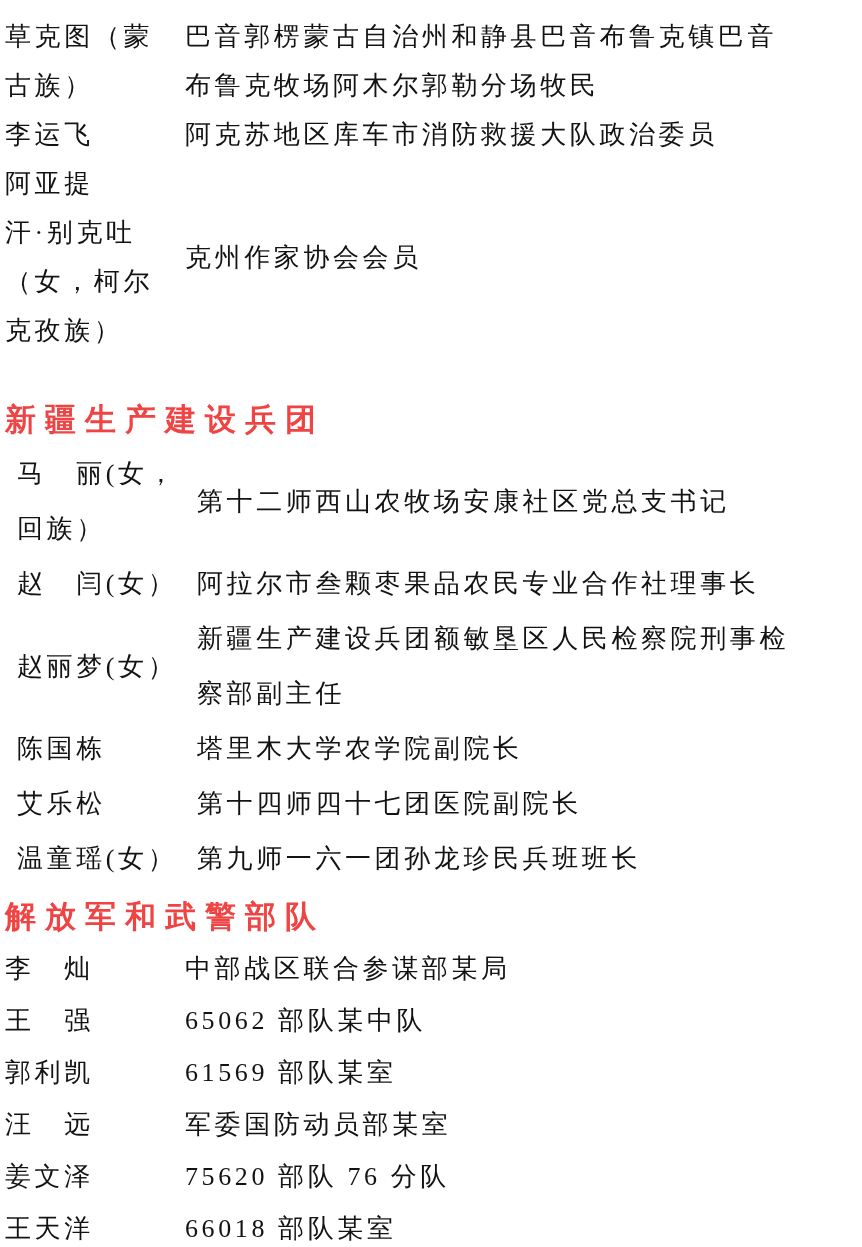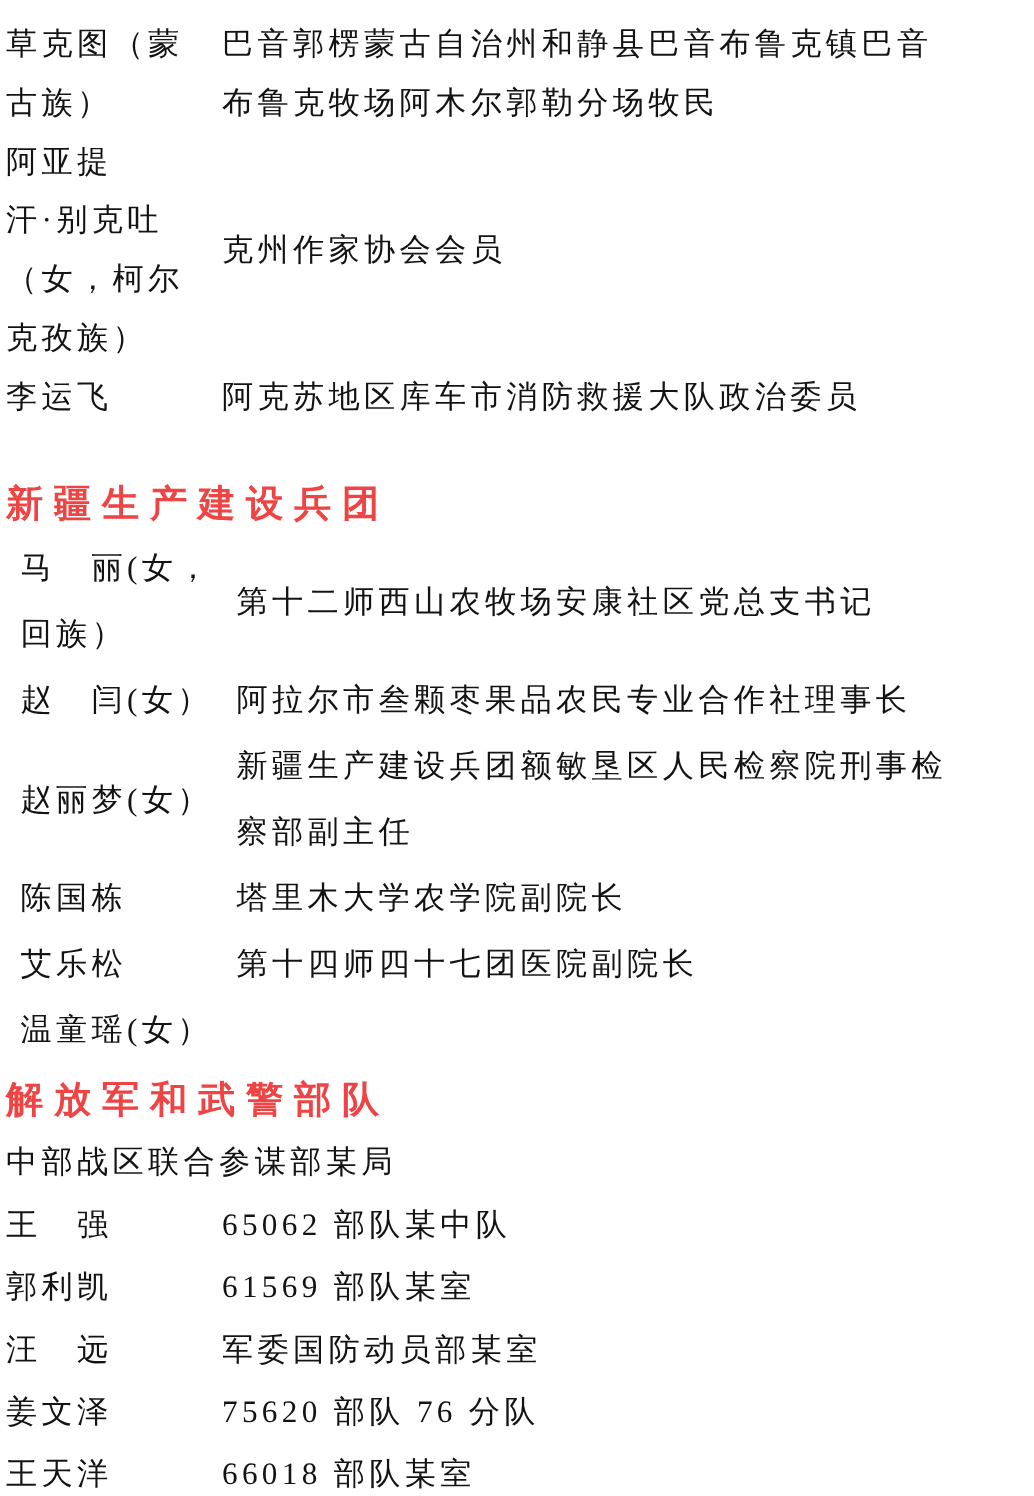--- a/index.html
+++ b/index.html
@@ -56,29 +56,29 @@
 <div class="page">
 
   <div class="sec-a">
     <div class="row">
       <div class="name">草克图（蒙
 古族）</div>
       <div class="desc">巴音郭楞蒙古自治州和静县巴音布鲁克镇巴音
 布鲁克牧场阿木尔郭勒分场牧民</div>
     </div>
     <div class="row">
+      <div class="name">李运飞</div>
+      <div class="desc">阿克苏地区库车市消防救援大队政治委员</div>
+    </div>
+    <div class="row">
       <div class="name">阿亚提
 汗·别克吐
 （女，柯尔
 克孜族）</div>
       <div class="desc">克州作家协会会员</div>
-    </div>
-    <div class="row">
-      <div class="name">李运飞</div>
-      <div class="desc">阿克苏地区库车市消防救援大队政治委员</div>
     </div>
   </div>
 
   <h2 class="hdr hdr-1">新疆生产建设兵团</h2>
   <div class="sec-b">
     <div class="row">
       <div class="name">马　丽(女，
 回族）</div>
       <div class="desc">第十二师西山农牧场安康社区党总支书记</div>
     </div>
@@ -94,26 +94,28 @@
     <div class="row">
       <div class="name">陈国栋</div>
       <div class="desc">塔里木大学农学院副院长</div>
     </div>
     <div class="row">
       <div class="name">艾乐松</div>
       <div class="desc">第十四师四十七团医院副院长</div>
     </div>
     <div class="row">
       <div class="name">温童瑶(女）</div>
+      <div class="desc">第九师一六一团孙龙珍民兵班班长</div>
     </div>
   </div>
 
   <h2 class="hdr hdr-2">解放军和武警部队</h2>
   <div class="sec-c">
     <div class="row">
+      <div class="name">李　灿</div>
       <div class="desc">中部战区联合参谋部某局</div>
     </div>
     <div class="row">
       <div class="name">王　强</div>
       <div class="desc">65062 部队某中队</div>
     </div>
     <div class="row">
       <div class="name">郭利凯</div>
       <div class="desc">61569 部队某室</div>
     </div>

